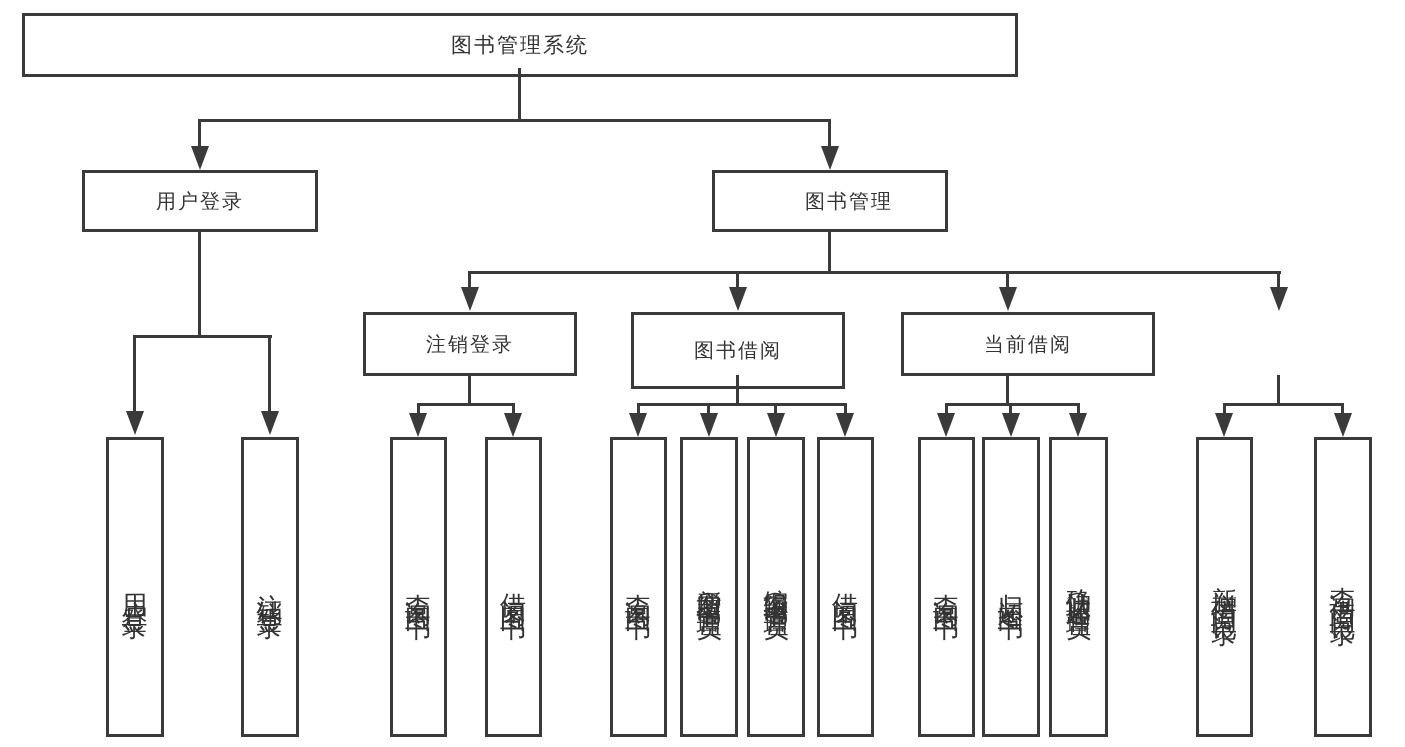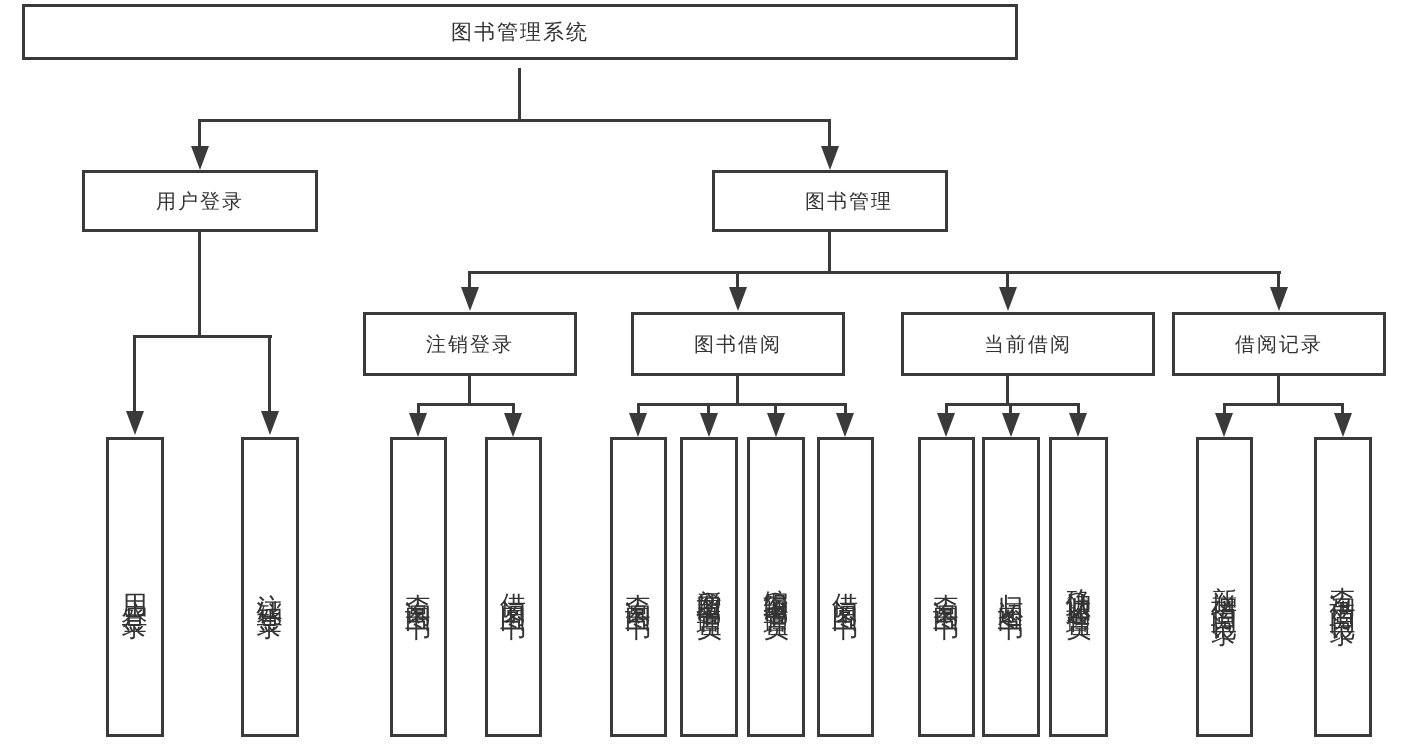--- a/index.html
+++ b/index.html
@@ -33,21 +33,21 @@
   .watermark {
     position:absolute; top:715px; right:4px; color:#b3adad;
     font-size:22px; letter-spacing:1px; white-space:nowrap;
   }
 </style>
 </head>
 <body>
 
 <div class="canvas">
 
-  <div class="box title-box" style="left:22px;top:4px;width:996px;height:56px;text-align:right;">
+  <div class="box title-box" style="left:22px;top:13px;width:996px;height:64px;text-align:right;">
     <span>图书管理系统</span>
   </div>
 
   <div class="vline" style="left:518px;top:68px;width:3px;height:52px;"></div>
   <div class="hline" style="left:198px;top:119px;width:633px;height:3px;"></div>
   <div class="vline" style="left:198px;top:119px;width:3px;height:30px;"></div>
   <div class="arrow" style="left:191px;top:146px;"></div>
   <div class="vline" style="left:828px;top:119px;width:3px;height:30px;"></div>
   <div class="arrow" style="left:821px;top:146px;"></div>
 
@@ -72,28 +72,25 @@
   <div class="vline" style="left:736px;top:271px;width:3px;height:18px;"></div>
   <div class="arrow" style="left:729px;top:287px;"></div>
   <div class="vline" style="left:1006px;top:271px;width:3px;height:18px;"></div>
   <div class="arrow" style="left:999px;top:287px;"></div>
   <div class="vline" style="left:1277px;top:271px;width:3px;height:18px;"></div>
   <div class="arrow" style="left:1270px;top:287px;"></div>
 
   <div class="box mid-box" style="left:363px;top:312px;width:214px;height:64px;">
     <span>注销登录</span>
   </div>
-  <div class="box mid-box" style="left:631px;top:312px;width:214px;height:64px;">
+  <div class="box mid-box" style="left:631px;top:312px;width:214px;height:77px;">
     <span>图书借阅</span>
   </div>
   <div class="box mid-box" style="left:901px;top:312px;width:254px;height:64px;">
     <span>当前借阅</span>
-  </div>
-  <div class="box mid-box" style="left:1172px;top:312px;width:214px;height:64px;">
-    <span>借阅记录</span>
   </div>
 
   <div class="vline" style="left:468px;top:375px;width:3px;height:30px;"></div>
   <div class="hline" style="left:417px;top:403px;width:98px;height:3px;"></div>
   <div class="vline" style="left:417px;top:403px;width:3px;height:12px;"></div>
   <div class="arrow" style="left:409px;top:413px;"></div>
   <div class="vline" style="left:512px;top:403px;width:3px;height:12px;"></div>
   <div class="arrow" style="left:504px;top:413px;"></div>
 
   <div class="vline" style="left:736px;top:375px;width:3px;height:30px;"></div>

